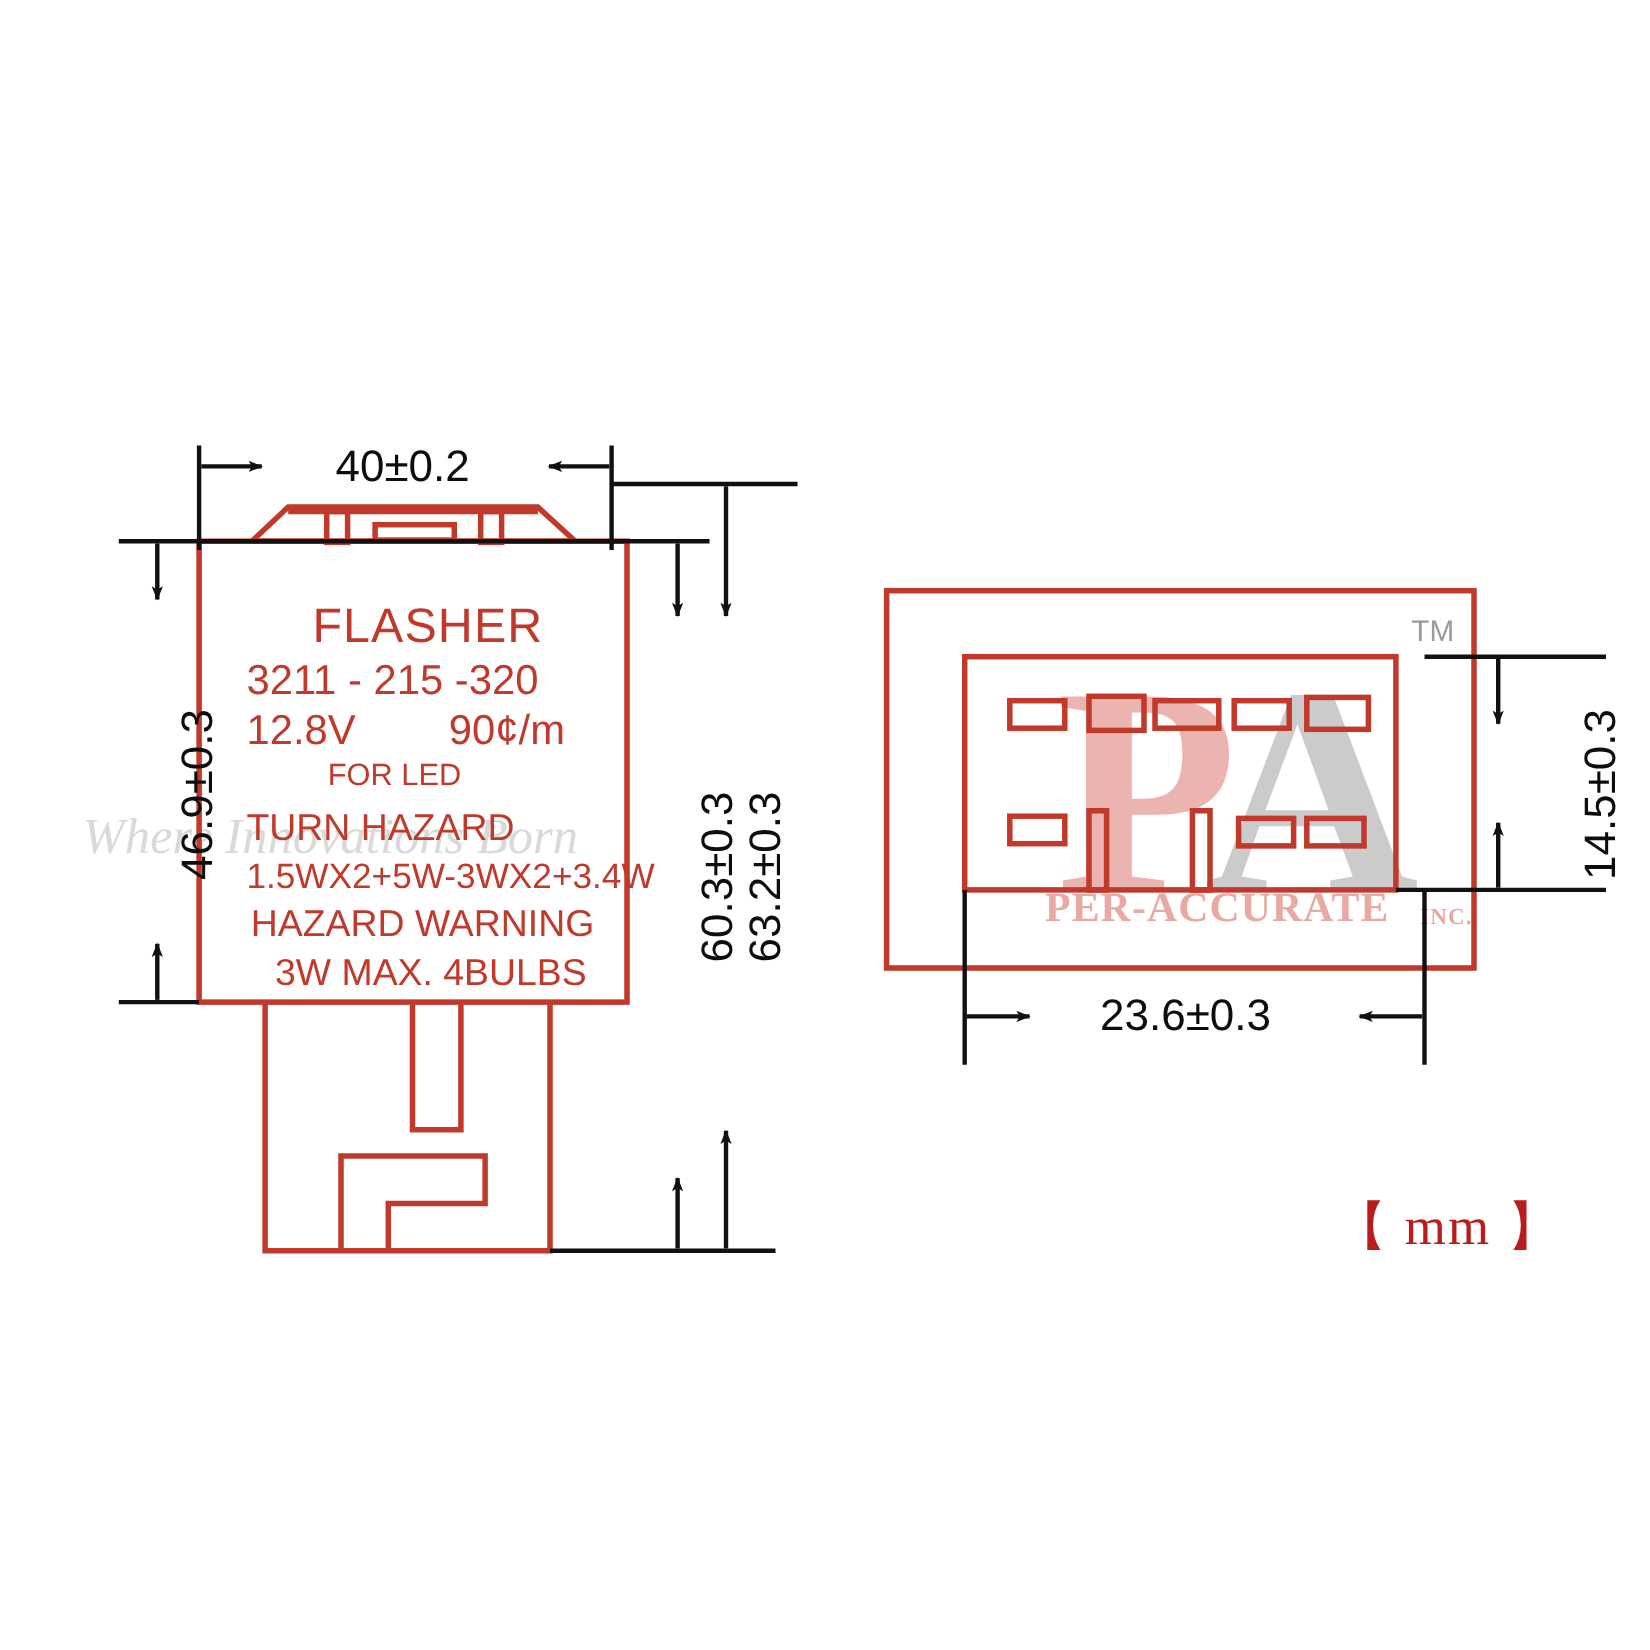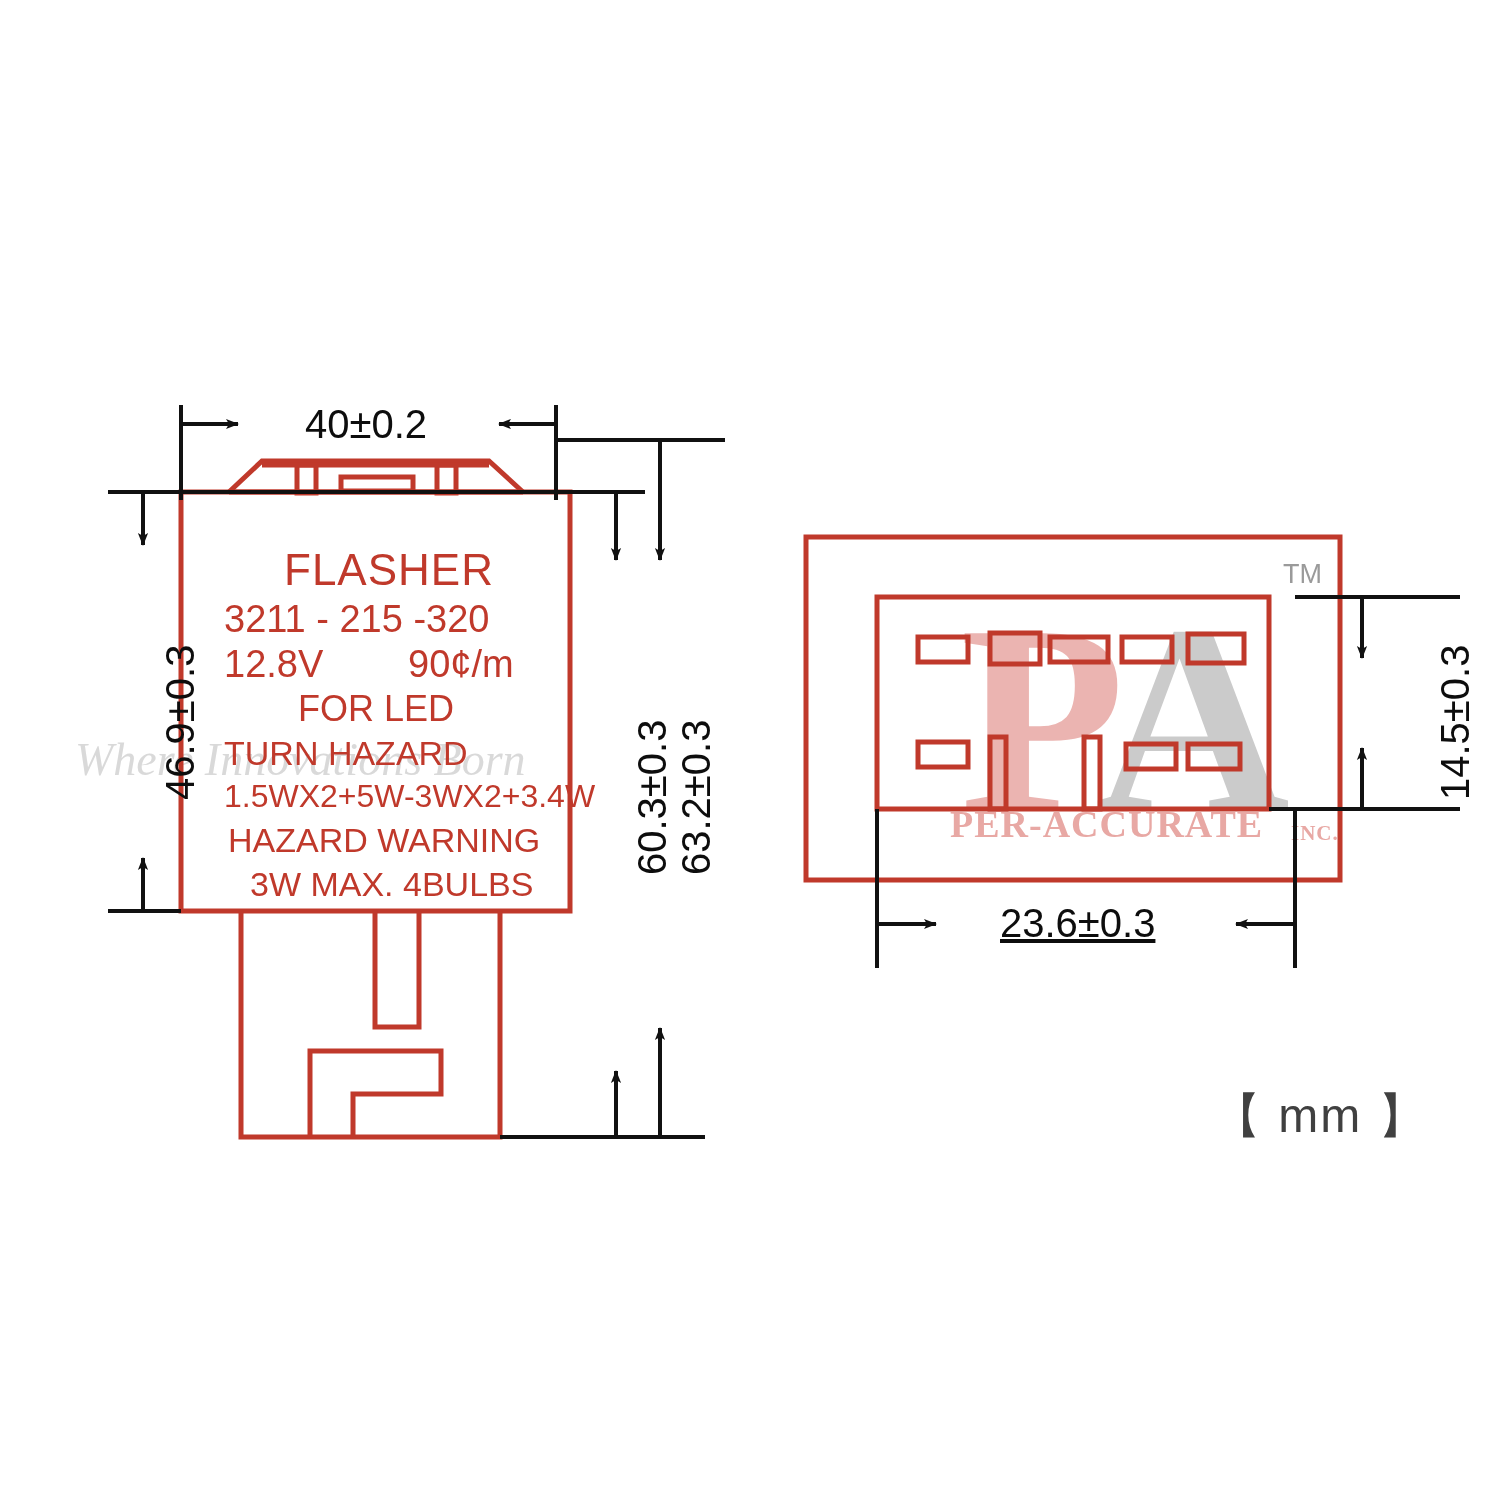--- a/index.html
+++ b/index.html
@@ -40,22 +40,22 @@
   }
   .redtext {
     position: absolute;
     color: #c0392b;
     font-family: "Liberation Sans", sans-serif;
     white-space: nowrap;
     line-height: 1;
   }
   .unit-label {
     position: absolute;
-    color: #404040;
-    font-family: Liberation Sans, sans-serif;
+    color: #b91c1c;
+    font-family: Liberation Serif, serif;
     white-space: nowrap;
     letter-spacing: 2px;
     line-height: 1;
   }
 </style>
 </head>
 <body>
 
 <div id="stage">
 
@@ -172,37 +172,37 @@
   </svg>
 
   <div class="redtext" style="left:260px; top:548px; font-size:44px; letter-spacing:1px;margin-left:24px;">FLASHER</div>
 
   <div class="redtext" style="left:224px; top:600px; font-size:38px; letter-spacing:0px;">3211 - 215 -320</div>
 
   <div class="redtext" style="left:224px; top:645px; font-size:38px;">12.8V</div>
 
   <div class="redtext" style="left:408px; top:645px; font-size:38px;">90¢/m</div>
 
-  <div class="redtext" style="left:298px; top:691px; font-size:36px;">FOR LED</div>
+  <div class="redtext" style="left:298px; top:691px; font-size:28px;">FOR LED</div>
 
   <div class="redtext" style="left:224px; top:736px; font-size:34px;">TURN HAZARD</div>
 
   <div class="redtext" style="left:224px; top:780px; font-size:32px;">1.5WX2+5W-3WX2+3.4W</div>
 
   <div class="redtext" style="left:228px; top:823px; font-size:34px;">HAZARD WARNING</div>
 
   <div class="redtext" style="left:224px; top:867px; font-size:34px;margin-left:26px;">3W MAX.   4BULBS</div>
 
   <div class="lbl" style="left:305px; top:404px; font-size:40px;">40±0.2</div>
 
   <div class="lbl lbl-vert" style="left:160px; top:800px; font-size:40px;">46.9±0.3</div>
 
   <div class="lbl lbl-vert" style="left:632px; top:875px; font-size:40px;">60.3±0.3</div>
 
   <div class="lbl lbl-vert" style="left:676px; top:875px; font-size:40px;">63.2±0.3</div>
 
   <div class="lbl lbl-vert" style="left:1435px; top:800px; font-size:40px;">14.5±0.3</div>
 
-  <div class="lbl" style="left:1000px; top:903px; font-size:40px;text-decoration:underline;">23.6±0.3</div>
+  <div class="lbl" style="left:1000px; top:903px; font-size:40px;">23.6±0.3</div>
 
   <div class="unit-label" style="left:1213px; top:1092px; font-size:48px;">【  mm 】</div>
 
 </div>
 
 </body></html>

